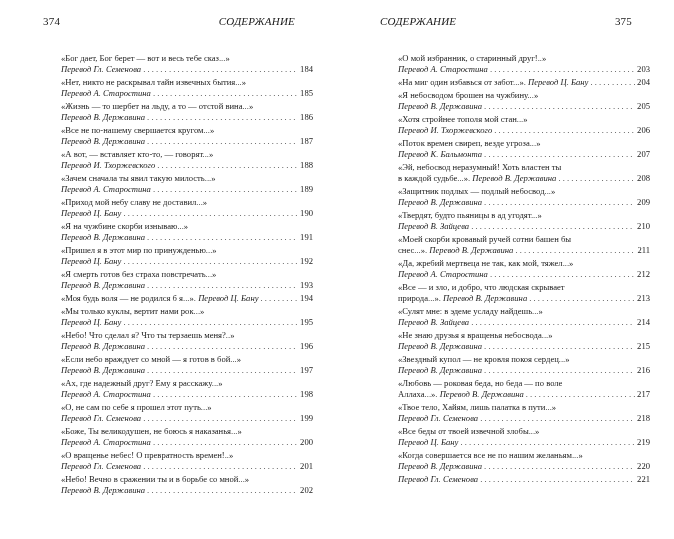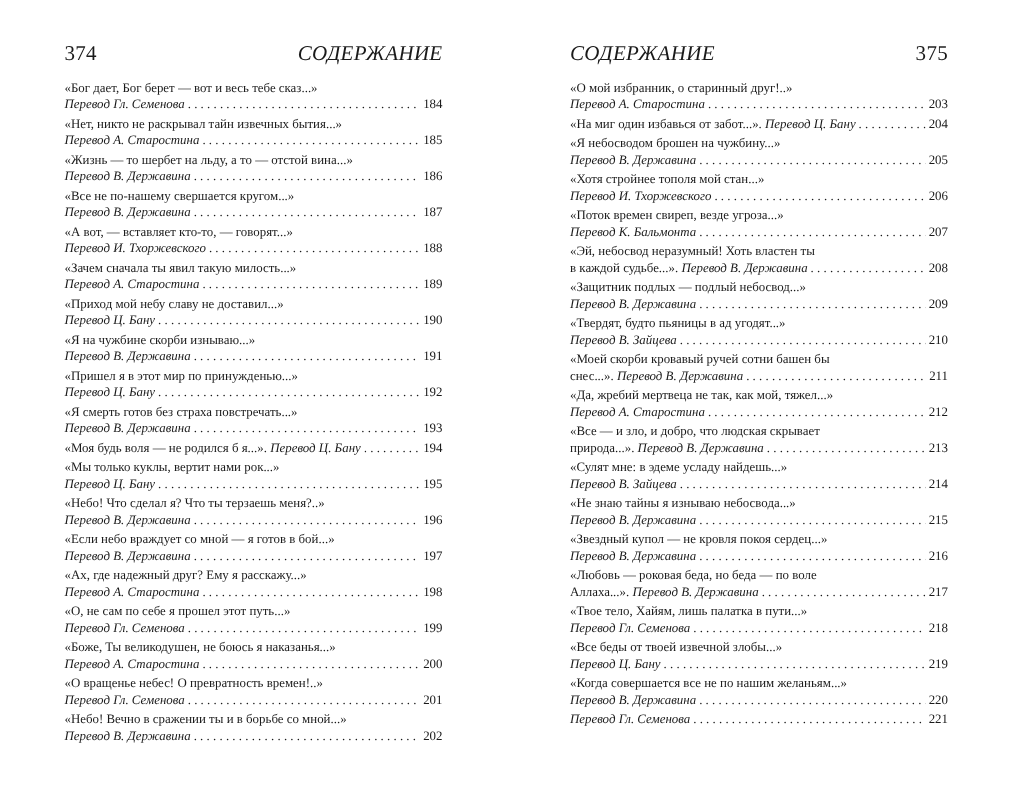--- a/index.html
+++ b/index.html
@@ -1,29 +1,29 @@
 <!DOCTYPE html>
 <html><head>
 <meta charset="utf-8">
 <style>
   html, body { margin: 0; padding: 0; background: #ffffff; }
   body { width: 674px; height: 539px; position: relative; overflow: hidden;
          font-family: "Liberation Serif", "DejaVu Serif", serif; color: #1a1a1a; }
   .page { position: absolute; top: 0; width: 252px; }
   .page.left { left: 43px; }
   .page.right { left: 380px; }
-  .header { position: absolute; top: 29px; left: 0; width: 100%; height: 12px;
-            font-size: 14px; letter-spacing: 0.2px; }
+  .header { position: absolute; top: 15px; left: 0; width: 100%; height: 12px;
+            font-size: 11px; letter-spacing: 0.2px; }
   .header .num { position: absolute; top: 0; }
   .header .title { position: absolute; top: 0; font-style: italic; }
   .left .header .num { left: 0; }
   .left .header .title { right: 0; }
   .right .header .title { left: 0; }
   .right .header .num { right: 0; }
-  .entries { position: absolute; top: 53px; left: 0; width: 100%; }
+  .entries { position: absolute; top: 53px; left: 18px; width: 100%; }
   .entry { font-size: 8.6px; line-height: 11.2px; margin-bottom: 1.6px; }
   .line { white-space: nowrap; overflow: hidden; }
   .lead { display: flex; align-items: baseline; white-space: nowrap; }
   .lead .t { flex: 0 0 auto; }
   .lead .dots { flex: 1 1 auto; overflow: hidden; margin: 0 2px; letter-spacing: 1.6px; }
   .lead .dots::before { content: ". . . . . . . . . . . . . . . . . . . . . . . . . . . . . . . . . . . . . . . . . . . . . . . . . . . . . . . . . . . . . . . . . . . . . . . . . . . . . . . ."; letter-spacing: 0; }
   .lead .pg { flex: 0 0 auto; }
   .it { font-style: italic; }
 </style>
 </head>
@@ -284,21 +284,21 @@
       </div>
       <div class="entry">
         <div class="line">«Сулят мне: в эдеме усладу найдешь...»</div>
         <div class="lead">
           <span class="t"><span class="it">Перевод В. Зайцева</span></span>
           <span class="dots"></span>
           <span class="pg">214</span>
         </div>
       </div>
       <div class="entry">
-        <div class="line">«Не знаю тайны я изнываю небосвода...»</div>
+        <div class="line">«Не знаю друзья я вращенья небосвода...»</div>
         <div class="lead">
           <span class="t"><span class="it">Перевод В. Державина</span></span>
           <span class="dots"></span>
           <span class="pg">215</span>
         </div>
       </div>
       <div class="entry">
         <div class="line">«Звездный купол — не кровля покоя сердец...»</div>
         <div class="lead">
           <span class="t"><span class="it">Перевод В. Державина</span></span>

